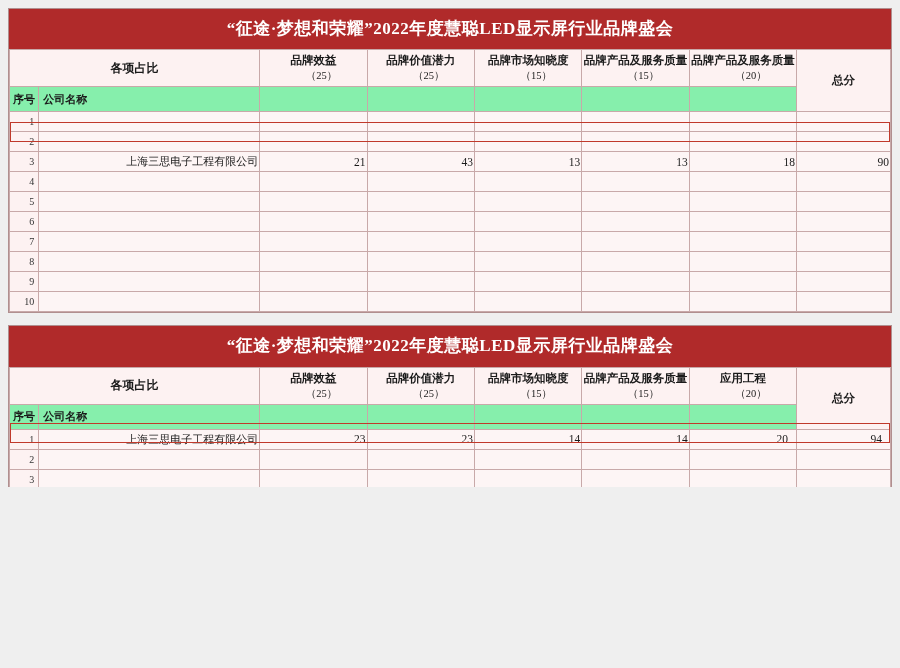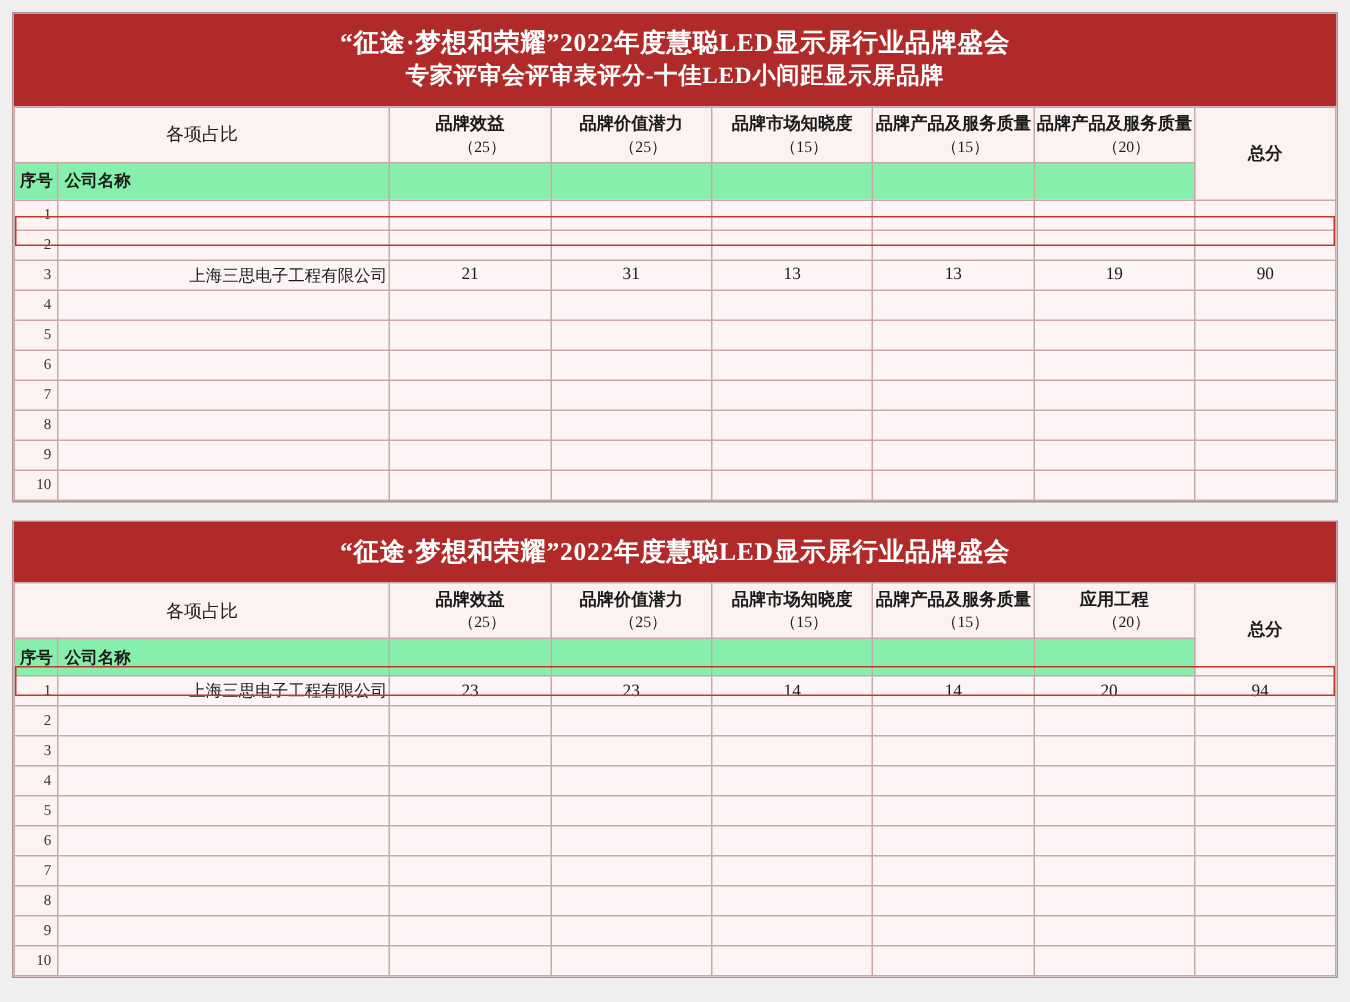--- a/index.html
+++ b/index.html
@@ -3,21 +3,21 @@
 <meta charset="utf-8">
 <style>
   html, body {
     margin: 0;
     padding: 0;
     background: #efefef;
     font-family: "Liberation Serif", "DejaVu Serif", serif;
   }
   .page {
     width: 900px;
-    height: 668px;
+    height: 487px;
     position: relative;
     background: #efefef;
     box-sizing: border-box;
     padding: 8px 8px;
   }
   .card {
     width: 884px;
     background: #fff;
     border: 1px solid #b08f8f;
     box-sizing: border-box;
@@ -54,21 +54,21 @@
     font-family: "Liberation Serif", "DejaVu Serif", serif;
   }
   .hdr-top td {
     background: #fdf2f2;
     height: 34px;
     font-size: 11.5px;
     font-weight: bold;
     vertical-align: middle;
   }
   .hdr-top td.ratio-cell {
-    font-weight: normal;
+    font-weight: bold;
     font-size: 12px;
   }
   .hdr-sub td {
     background: #86efac;
     height: 22px;
     font-weight: bold;
     font-size: 11px;
   }
   .hdr-top td .sub {
     display: block;
@@ -103,204 +103,203 @@
   .hl-box {
     position: absolute;
     border: 1.5px solid #c0392b;
     pointer-events: none;
     box-sizing: border-box;
   }
   .col-idx { width: 28px; }
   .col-name { width: 212px; }
   .col-s { width: 103px; }
   .col-total { width: 90px; }
-  .val { font-size: 11.5px; }
+  .val { font-size: 11.5px; text-align: right; }
   .rightval { padding-right: 8px; margin-top: 20px; }
 </style>
 </head>
 <body>
 
 <div class="page">
-
-  <div class="card">
-    <div class="title-block">
-      <div class="title-line1">“征途·梦想和荣耀”2022年度慧聪LED显示屏行业品牌盛会</div>
-      <div class="title-line2">专家评审会评审表评分-十佳LED小间距显示屏品牌</div>
-    </div>
-    <div class="hilite-wrap">
-      <table>
-        <colgroup>
-          <col class="col-idx">
-            <col class="col-name">
-          <col class="col-s">
-            <col class="col-s">
-            <col class="col-s">
-            <col class="col-s">
-            <col class="col-s">
-          <col class="col-total">
-        </colgroup>
-        <tbody>
-          <tr class="hdr-top">
-            <td class="ratio-cell" colspan="2" rowspan="1">各项占比</td>
-            <td>
-              <span>品牌效益</span>
-              <span class="sub">（25）</span>
-            </td>
-            <td>
-              <span>品牌价值潜力</span>
-              <span class="sub">（25）</span>
-            </td>
-            <td>
-              <span>品牌市场知晓度</span>
-              <span class="sub">（15）</span>
-            </td>
-            <td>
-              <span>品牌产品及服务质量</span>
-              <span class="sub">（15）</span>
-            </td>
-            <td>
-              <span>品牌产品及服务质量</span>
-              <span class="sub">（20）</span>
-            </td>
-            <td rowspan="2">总分</td>
-          </tr>
-          <tr class="hdr-sub">
-            <td>序号</td>
-            <td style="text-align:left;padding-left:4px;">公司名称</td>
-            <td></td>
-            <td></td>
-            <td></td>
-            <td></td>
-            <td></td>
-          </tr>
-
-          <tr class="body-row">
-            <td class="idx">1</td>
-            <td class="name"></td>
-            <td class="val"></td>
-            <td class="val"></td>
-            <td class="val"></td>
-            <td class="val"></td>
-            <td class="val"></td>
-            <td class="val"></td>
-          </tr>
-          <tr class="body-row">
-            <td class="idx">2</td>
-            <td class="name"></td>
-            <td class="val"></td>
-            <td class="val"></td>
-            <td class="val"></td>
-            <td class="val"></td>
-            <td class="val"></td>
-            <td class="val"></td>
-          </tr>
-          <tr class="body-row hilite">
-            <td class="idx">3</td>
-            <td class="name">上海三思电子工程有限公司</td>
-            <td class="val">21</td>
-            <td class="val">31</td>
-            <td class="val">13</td>
-            <td class="val">13</td>
-            <td class="val">19</td>
-            <td class="val">90</td>
-          </tr>
-          <tr class="body-row">
-            <td class="idx">4</td>
-            <td class="name"></td>
-            <td></td>
-            <td></td>
-            <td></td>
-            <td></td>
-            <td></td>
-            <td></td>
-          </tr>
-          <tr class="body-row">
-            <td class="idx">5</td>
-            <td class="name"></td>
-            <td></td>
-            <td></td>
-            <td></td>
-            <td></td>
-            <td></td>
-            <td></td>
-          </tr>
-          <tr class="body-row">
-            <td class="idx">6</td>
-            <td class="name"></td>
-            <td></td>
-            <td></td>
-            <td></td>
-            <td></td>
-            <td></td>
-            <td></td>
-          </tr>
-          <tr class="body-row">
-            <td class="idx">7</td>
-            <td class="name"></td>
-            <td></td>
-            <td></td>
-            <td></td>
-            <td></td>
-            <td></td>
-            <td></td>
-          </tr>
-          <tr class="body-row">
-            <td class="idx">8</td>
-            <td class="name"></td>
-            <td></td>
-            <td></td>
-            <td></td>
-            <td></td>
-            <td></td>
-            <td></td>
-          </tr>
-          <tr class="body-row">
-            <td class="idx">9</td>
-            <td class="name"></td>
-            <td></td>
-            <td></td>
-            <td></td>
-            <td></td>
-            <td></td>
-            <td></td>
-          </tr>
-          <tr class="body-row">
-            <td class="idx">10</td>
-            <td class="name"></td>
-            <td></td>
-            <td></td>
-            <td></td>
-            <td></td>
-            <td></td>
-            <td></td>
-          </tr>
-        </tbody>
-      </table>
-      <div class="hl-box" style="left:1px; right:1px; top:73px; height:20px;"></div>
-    </div>
-  </div>
 
   <div class="card">
     <div class="title-block">
       <div class="title-line1">“征途·梦想和荣耀”2022年度慧聪LED显示屏行业品牌盛会</div>
     </div>
     <div class="hilite-wrap">
       <table>
         <colgroup>
           <col class="col-idx">
             <col class="col-name">
           <col class="col-s">
             <col class="col-s">
             <col class="col-s">
             <col class="col-s">
             <col class="col-s">
           <col class="col-total">
         </colgroup>
         <tbody>
           <tr class="hdr-top">
+            <td class="ratio-cell" colspan="2" rowspan="1">各项占比</td>
+            <td>
+              <span>品牌效益</span>
+              <span class="sub">（25）</span>
+            </td>
+            <td>
+              <span>品牌价值潜力</span>
+              <span class="sub">（25）</span>
+            </td>
+            <td>
+              <span>品牌市场知晓度</span>
+              <span class="sub">（15）</span>
+            </td>
+            <td>
+              <span>品牌产品及服务质量</span>
+              <span class="sub">（15）</span>
+            </td>
+            <td>
+              <span>品牌产品及服务质量</span>
+              <span class="sub">（20）</span>
+            </td>
+            <td rowspan="2">总分</td>
+          </tr>
+          <tr class="hdr-sub">
+            <td>序号</td>
+            <td style="text-align:left;padding-left:4px;">公司名称</td>
+            <td></td>
+            <td></td>
+            <td></td>
+            <td></td>
+            <td></td>
+          </tr>
+
+          <tr class="body-row">
+            <td class="idx">1</td>
+            <td class="name"></td>
+            <td class="val"></td>
+            <td class="val"></td>
+            <td class="val"></td>
+            <td class="val"></td>
+            <td class="val"></td>
+            <td class="val"></td>
+          </tr>
+          <tr class="body-row">
+            <td class="idx">2</td>
+            <td class="name"></td>
+            <td class="val"></td>
+            <td class="val"></td>
+            <td class="val"></td>
+            <td class="val"></td>
+            <td class="val"></td>
+            <td class="val"></td>
+          </tr>
+          <tr class="body-row hilite">
+            <td class="idx">3</td>
+            <td class="name">上海三思电子工程有限公司</td>
+            <td class="val">21</td>
+            <td class="val">43</td>
+            <td class="val">13</td>
+            <td class="val">13</td>
+            <td class="val">18</td>
+            <td class="val">90</td>
+          </tr>
+          <tr class="body-row">
+            <td class="idx">4</td>
+            <td class="name"></td>
+            <td></td>
+            <td></td>
+            <td></td>
+            <td></td>
+            <td></td>
+            <td></td>
+          </tr>
+          <tr class="body-row">
+            <td class="idx">5</td>
+            <td class="name"></td>
+            <td></td>
+            <td></td>
+            <td></td>
+            <td></td>
+            <td></td>
+            <td></td>
+          </tr>
+          <tr class="body-row">
+            <td class="idx">6</td>
+            <td class="name"></td>
+            <td></td>
+            <td></td>
+            <td></td>
+            <td></td>
+            <td></td>
+            <td></td>
+          </tr>
+          <tr class="body-row">
+            <td class="idx">7</td>
+            <td class="name"></td>
+            <td></td>
+            <td></td>
+            <td></td>
+            <td></td>
+            <td></td>
+            <td></td>
+          </tr>
+          <tr class="body-row">
+            <td class="idx">8</td>
+            <td class="name"></td>
+            <td></td>
+            <td></td>
+            <td></td>
+            <td></td>
+            <td></td>
+            <td></td>
+          </tr>
+          <tr class="body-row">
+            <td class="idx">9</td>
+            <td class="name"></td>
+            <td></td>
+            <td></td>
+            <td></td>
+            <td></td>
+            <td></td>
+            <td></td>
+          </tr>
+          <tr class="body-row">
+            <td class="idx">10</td>
+            <td class="name"></td>
+            <td></td>
+            <td></td>
+            <td></td>
+            <td></td>
+            <td></td>
+            <td></td>
+          </tr>
+        </tbody>
+      </table>
+      <div class="hl-box" style="left:1px; right:1px; top:73px; height:20px;"></div>
+    </div>
+  </div>
+
+  <div class="card">
+    <div class="title-block">
+      <div class="title-line1">“征途·梦想和荣耀”2022年度慧聪LED显示屏行业品牌盛会</div>
+    </div>
+    <div class="hilite-wrap">
+      <table>
+        <colgroup>
+          <col class="col-idx">
+            <col class="col-name">
+          <col class="col-s">
+            <col class="col-s">
+            <col class="col-s">
+            <col class="col-s">
+            <col class="col-s">
+          <col class="col-total">
+        </colgroup>
+        <tbody>
+          <tr class="hdr-top">
             <td class="ratio-cell" colspan="2">各项占比</td>
             <td>
               <span>品牌效益</span>
               <span class="sub">（25）</span>
             </td>
             <td>
               <span>品牌价值潜力</span>
               <span class="sub">（25）</span>
             </td>
             <td>

